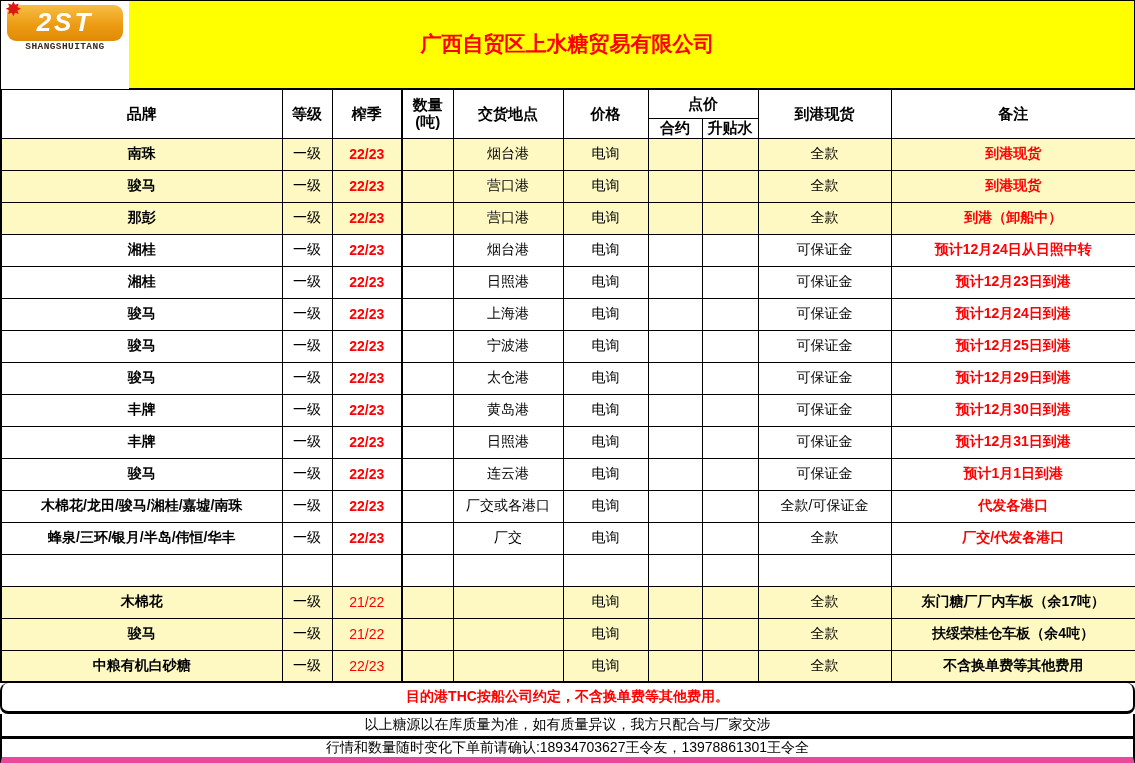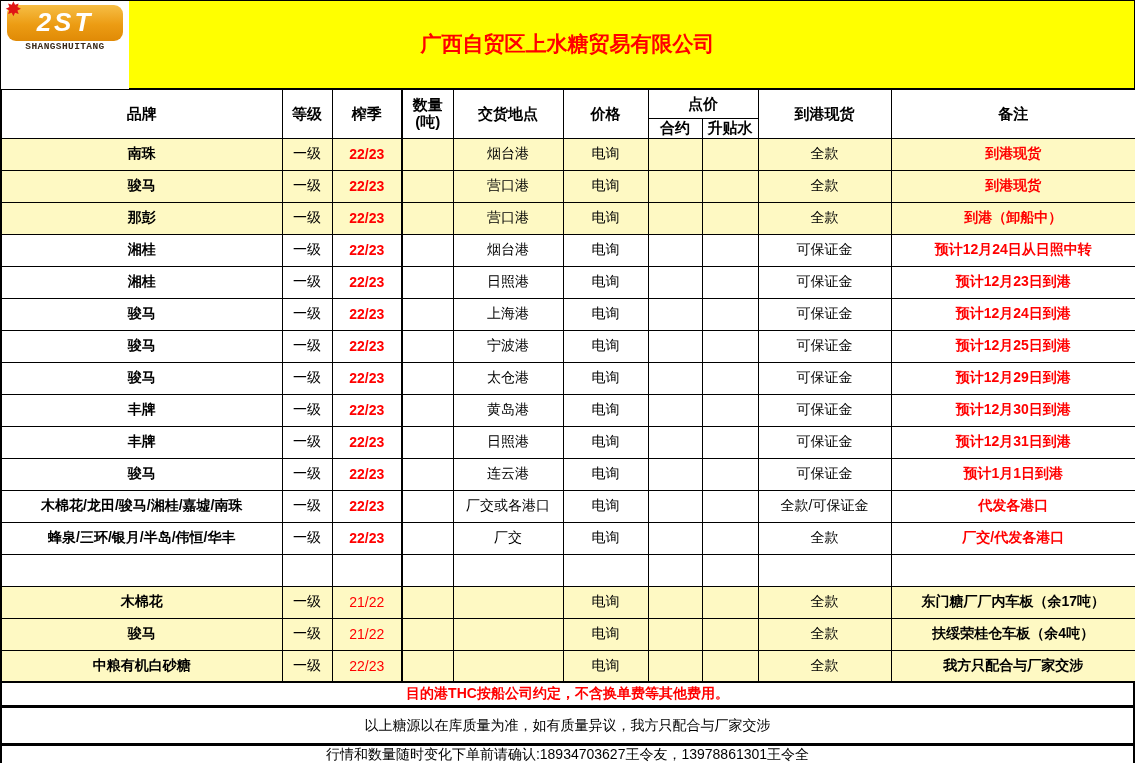--- a/index.html
+++ b/index.html
@@ -31,22 +31,22 @@
   tbody tr.hl td { background:#fef9c3; }
   .c-qty, .h-qty { border-left:2px solid #000; }
   .c-brand { font-weight:700; }
   .c-season { color:#FF0000;margin-left:36px; }
   .season-bold { font-weight:700; }
   .remark-red { color:#FF0000; font-weight:700; }
   .remark-black { color:#000; font-weight:700; }
 
   
   .note { display:flex; align-items:center; justify-content:center; border-left:2px solid #000; border-right:2px solid #000; }
-  .note-red { height:25px; color:#FF0000; font-weight:700; font-size:14px; border-bottom:3px solid #000; }
-  .note-mid { height:38px; color:#000; font-size:14px; border-bottom:3px solid #000; }
+  .note-red { height:31px; color:#FF0000; font-weight:700; font-size:14px; border-bottom:3px solid #000;border-radius:8px; }
+  .note-mid { height:25px; color:#000; font-size:14px; border-bottom:3px solid #000; }
   .note-bot { height:26px; color:#000; font-size:14px; border-bottom:8px solid #ec4899; }
 </style>
 </head>
 <body>
 
 <div class="sheet">
 
   <div class="top-band">
     <div class="title-wrap">
       <div>广西自贸区上水糖贸易有限公司</div>
@@ -287,21 +287,21 @@
         <tr class="hl">
           <td class="c-brand">中粮有机白砂糖</td>
           <td class="c-grade">一级</td>
           <td class="c-season">22/23</td>
           <td class="c-qty"></td>
           <td class="c-place"></td>
           <td class="c-price">电询</td>
           <td class="c-contract"></td>
           <td class="c-premium"></td>
           <td class="c-pay">全款</td>
-          <td class="c-remark remark-black">我方只配合与厂家交涉</td>
+          <td class="c-remark remark-black">不含换单费等其他费用</td>
         </tr>
       </tbody>
   </table>
 
   <div class="note note-red">目的港THC按船公司约定，不含换单费等其他费用。</div>
   <div class="note note-mid">以上糖源以在库质量为准，如有质量异议，我方只配合与厂家交涉</div>
   <div class="note note-bot">行情和数量随时变化下单前请确认:18934703627王令友，13978861301王令全</div>
 
 </div>
 

